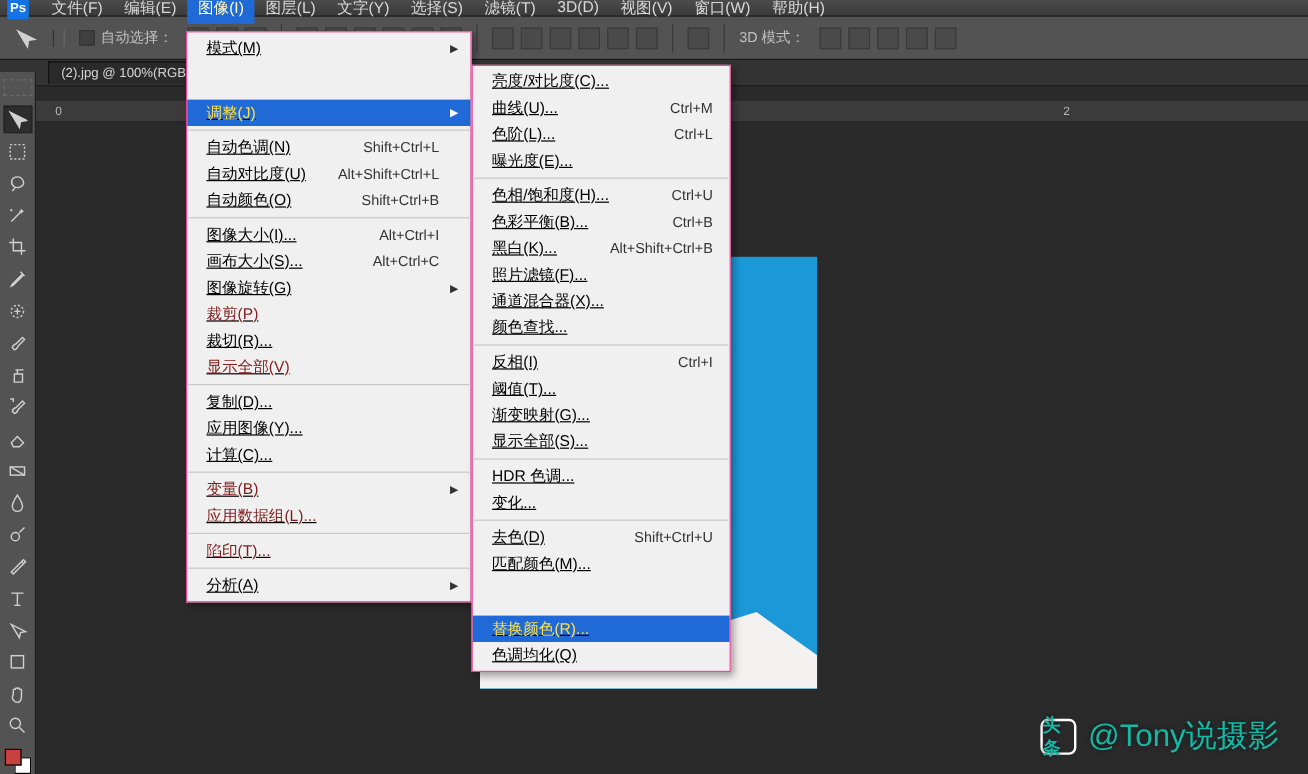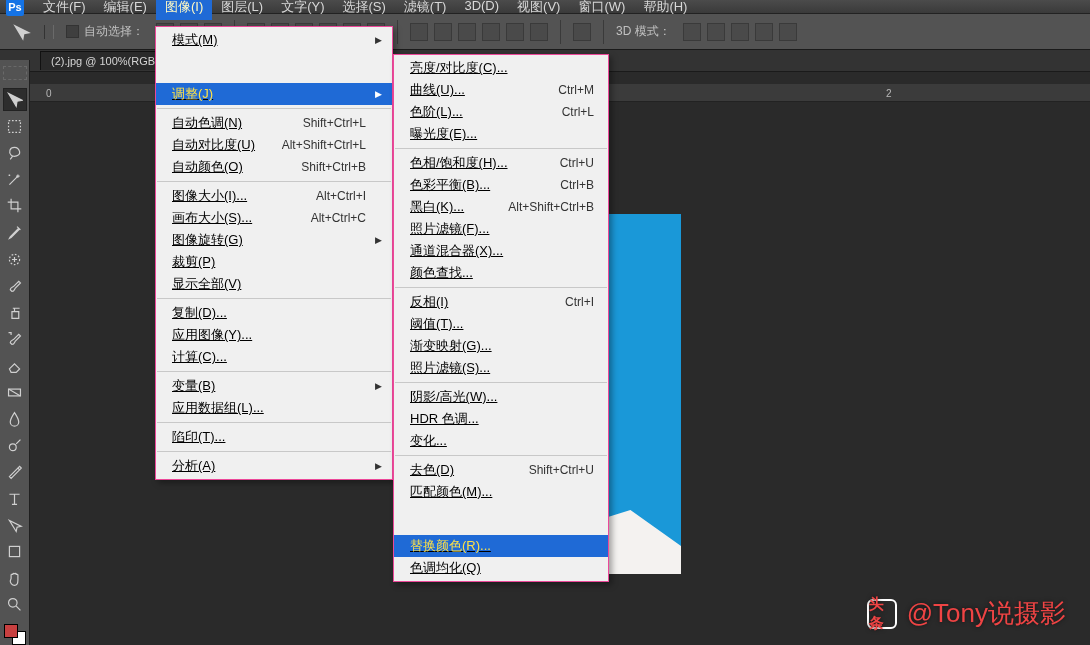--- a/index.html
+++ b/index.html
@@ -98,28 +98,28 @@
   }
   .menu .row {
     display:flex; align-items:center; height:22px;
     padding:0 28px 0 16px; white-space:nowrap; position:relative;
   }
   .menu .row.sub::after {
     content:"▶"; font-size:9px; position:absolute; right:10px; color:#333;
   }
   .menu .row.hl { background:#1f6ad6; color:#fde047;margin-top:32px; }
   .menu .row.hl::after { color:#fff; }
-  .menu .row.dis { color:#000000; }
+  .menu .row.dis { color:#7f1d1d; }
   .menu hr { border:none; border-top:1px solid #c8c8c8; margin:3px 1px; }
   .menu .sc { position:absolute; right:26px; color:#333; font-size:12px; }
   .menu.sub .sc { right:14px; }
   
   .wm {
     position:absolute; right:24px; bottom:14px;
-    color:#ef4444; font-size:26px; display:flex; align-items:center; gap:10px;
+    color:#14b8a6; font-size:26px; display:flex; align-items:center; gap:10px;
     text-shadow:0 0 4px rgba(0,0,0,.6);
   }
   .wm .wlogo {
     width:30px; height:30px; border:2px solid #fff; border-radius:6px;
     display:flex; align-items:center; justify-content:center; font-size:15px; font-weight:bold;
   }
 </style>
 </head>
 <body>
 
@@ -345,20 +345,23 @@
     <div class="row">
       <span>画布大小(S)...</span>
       <span class="sc">Alt+Ctrl+C</span>
     </div>
     <div class="row sub">
       <span>图像旋转(G)</span>
     </div>
     <div class="row dis">
       <span>裁剪(P)</span>
     </div>
+    <div class="row">
+      <span>裁切(R)...</span>
+    </div>
     <div class="row dis">
       <span>显示全部(V)</span>
     </div>
     <hr>
     <div class="row">
       <span>复制(D)...</span>
     </div>
     <div class="row">
       <span>应用图像(Y)...</span>
     </div>
@@ -424,26 +427,23 @@
       <span>反相(I)</span>
       <span class="sc">Ctrl+I</span>
     </div>
     <div class="row">
       <span>阈值(T)...</span>
     </div>
     <div class="row">
       <span>渐变映射(G)...</span>
     </div>
     <div class="row">
-      <span>照片滤镜(S)...</span>
-    </div>
-    <hr>
-    <div class="row">
-      <span>阴影/高光(W)...</span>
-    </div>
+      <span>显示全部(S)...</span>
+    </div>
+    <hr>
     <div class="row">
       <span>HDR 色调...</span>
     </div>
     <div class="row">
       <span>变化...</span>
     </div>
     <hr>
     <div class="row">
       <span>去色(D)</span>
       <span class="sc">Shift+Ctrl+U</span>

